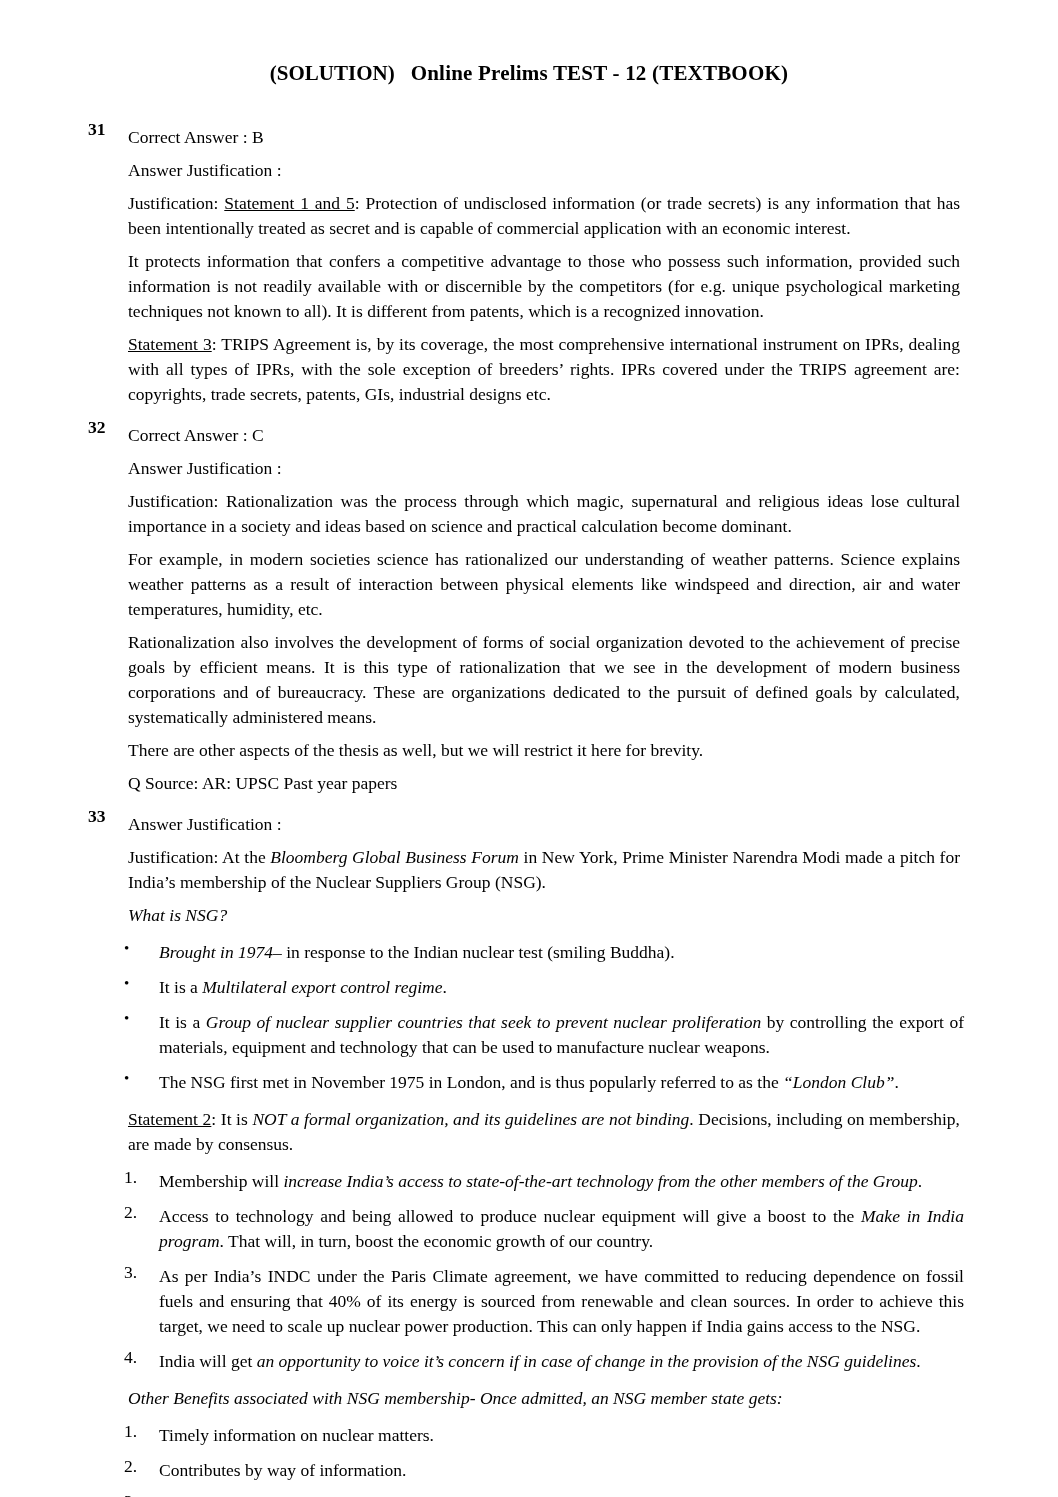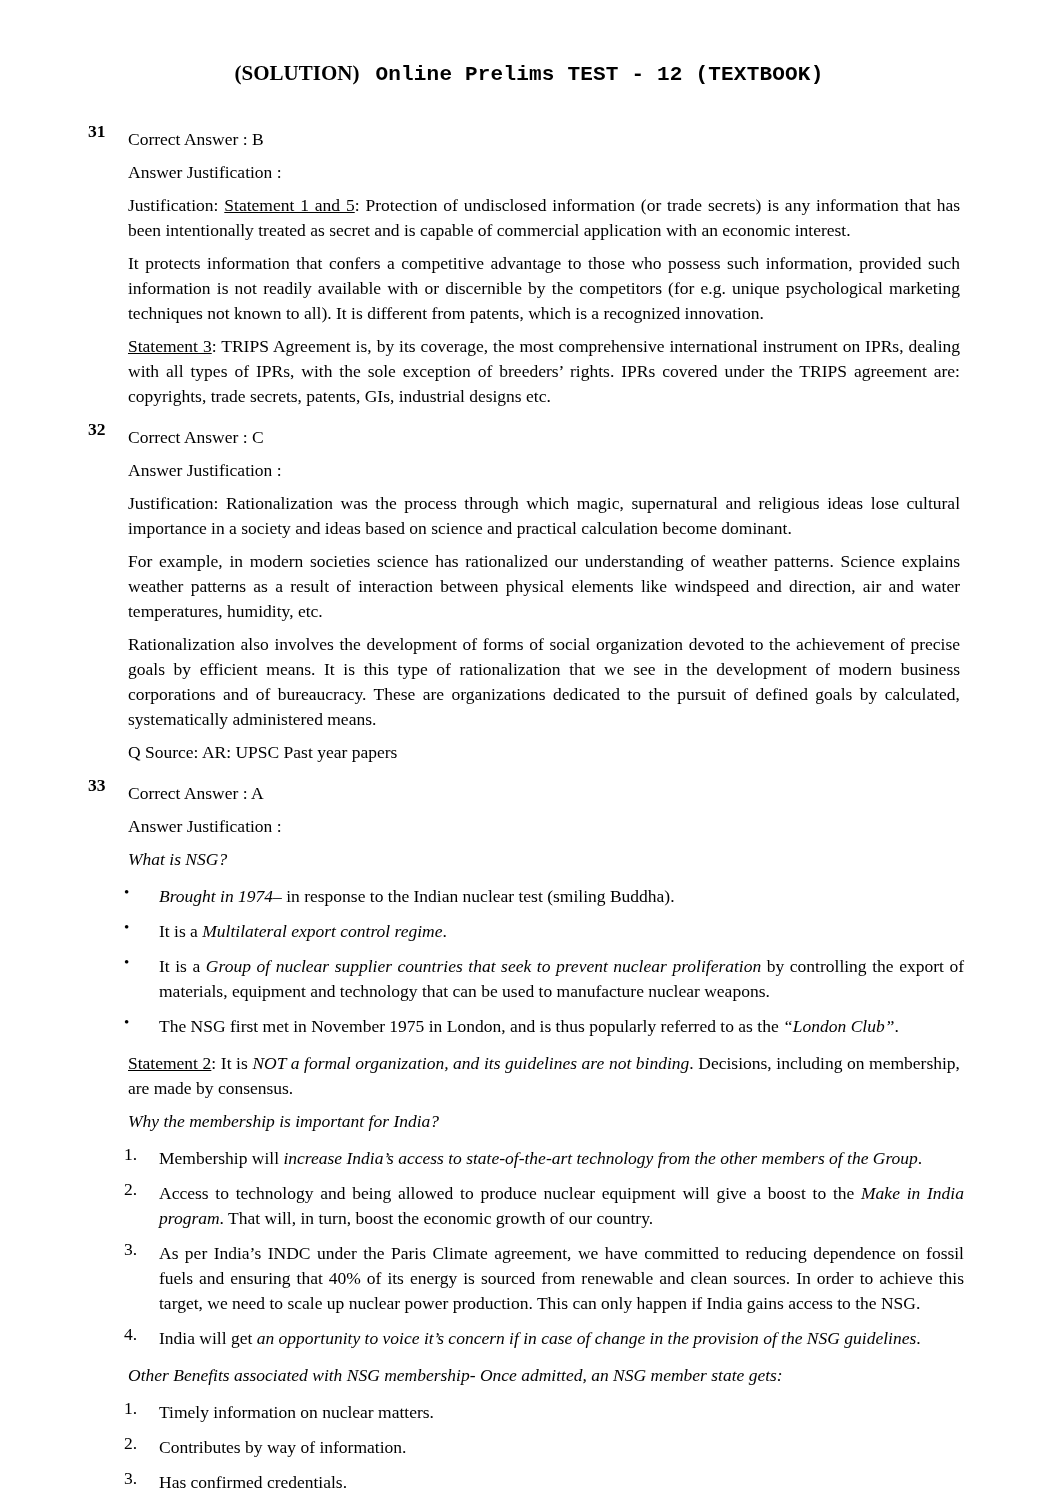--- a/index.html
+++ b/index.html
@@ -20,21 +20,21 @@
     font-weight: bold;
     font-size: 21px;
     line-height: 30px;
     white-space: nowrap;
   }
   .page-title .t-serif {
     font-family: "Liberation Serif", serif;
     margin-right: 16px;
   }
   .page-title .t-sans {
-    font-family: Liberation Mono, monospace;
+    font-family: Liberation Serif, serif;
     letter-spacing: 0.2px;
     text-align: right;
   }
   .doc {
     margin: 29px 90px 0 88px;
     font-size: 17.5px;
     line-height: 25px;
   }
   .item {
     display: flex;
@@ -97,47 +97,47 @@
       </div>
     </div>
     <div class="item">
       <div class="num">32</div>
       <div class="content">
         <p class="para"><span class="b">Correct Answer : C</span></p>
         <p class="para"><span class="b">Answer Justification :</span></p>
         <p class="para just"><span class="b">Justification:</span><span> Rationalization was the process through which magic, supernatural and religious ideas lose cultural importance in a society and ideas based on science and practical calculation become dominant.</span></p>
         <p class="para just"><span>For example, in modern societies science has rationalized our understanding of weather patterns. Science explains weather patterns as a result of interaction between physical elements like windspeed and direction, air and water temperatures, humidity, etc.</span></p>
         <p class="para just"><span>Rationalization also involves the development of forms of social organization devoted to the achievement of precise goals by efficient means. It is this type of rationalization that we see in the development of modern business corporations and of bureaucracy. These are organizations dedicated to the pursuit of defined goals by calculated, systematically administered means.</span></p>
+        <p class="para"><span>There are other aspects of the thesis as well, but we will restrict it here for brevity.</span></p>
         <p class="para"><span class="b">Q Source:</span><span> AR: UPSC Past year papers</span></p>
       </div>
     </div>
     <div class="item">
       <div class="num">33</div>
       <div class="content">
-        <p class="para"><span class="b">Correct Answer : A</span></p>
         <p class="para"><span class="b">Answer Justification :</span></p>
+        <p class="para just"><span class="b">Justification:</span><span> At the </span><span class="b i">Bloomberg Global Business Forum</span><span> in New York, Prime Minister Narendra Modi made a pitch for India’s membership of the Nuclear Suppliers Group (NSG).</span></p>
         <p class="para"><span class="b i">What is NSG?</span></p>
         <div class="li">
           <span class="marker bullet">•</span>
           <p class="litext"><span class="b i">Brought in 1974</span><span>– in response to the Indian nuclear test (smiling Buddha).</span></p>
         </div>
         <div class="li">
           <span class="marker bullet">•</span>
           <p class="litext"><span>It is a </span><span class="b i">Multilateral export control regime</span><span>.</span></p>
         </div>
         <div class="li">
           <span class="marker bullet">•</span>
           <p class="litext just"><span>It is a </span><span class="b i">Group of nuclear supplier countries that seek to prevent nuclear proliferation</span><span> by controlling the export of materials, equipment and technology that can be used to manufacture nuclear weapons.</span></p>
         </div>
         <div class="li">
           <span class="marker bullet">•</span>
           <p class="litext just"><span>The NSG first met in November 1975 in London, and is thus popularly referred to as the </span><span class="b i">“London Club”</span><span>.</span></p>
         </div>
         <p class="para just"><span class="u">Statement 2</span><span>: It is </span><span class="b i">NOT a formal organization, and its guidelines are not binding</span><span>. Decisions, including on membership, are made by consensus.</span></p>
-        <p class="para"><span class="b i">Why the membership is important for India?</span></p>
         <div class="li">
           <span class="marker">1.</span>
           <p class="litext just"><span>Membership will </span><span class="b i">increase India’s access to state-of-the-art technology from the other members of the Group</span><span>.</span></p>
         </div>
         <div class="li">
           <span class="marker">2.</span>
           <p class="litext just"><span>Access to technology and being allowed to produce nuclear equipment will give a boost to the </span><span class="b i">Make in India program</span><span>. That will, in turn, boost the economic growth of our country.</span></p>
         </div>
         <div class="li">
           <span class="marker">3.</span>

